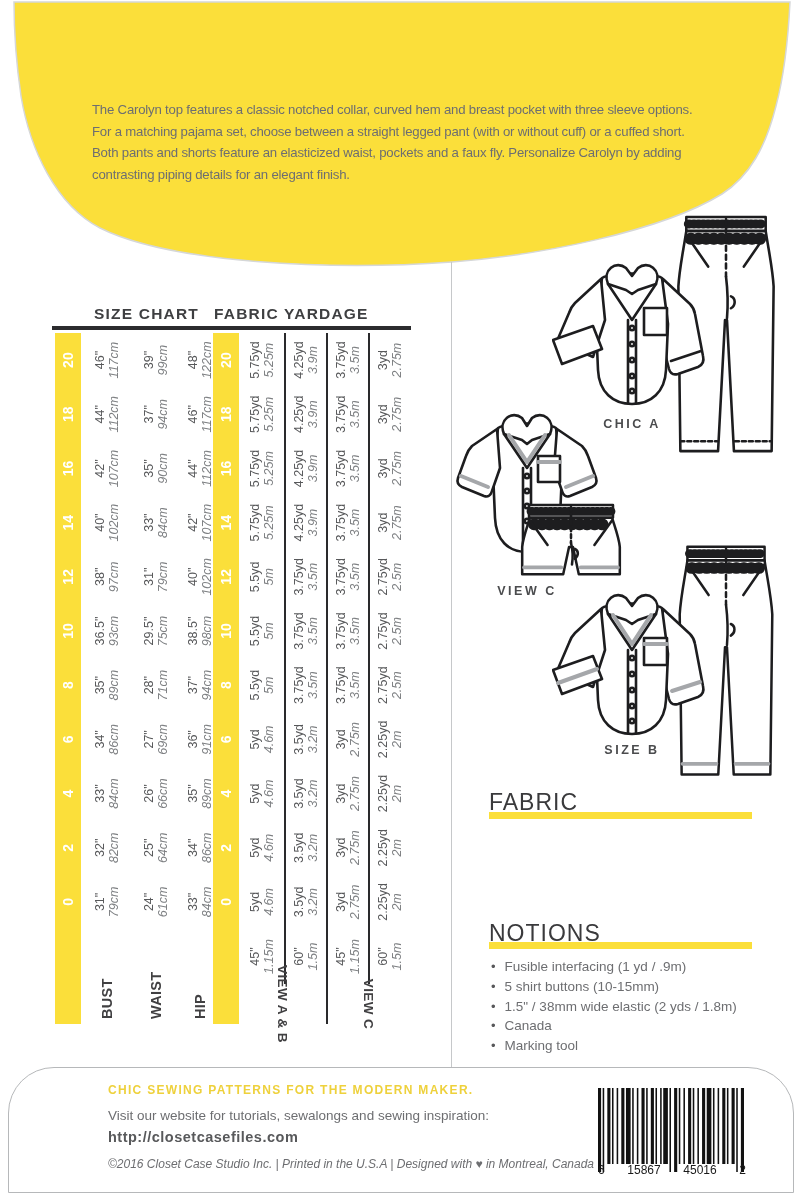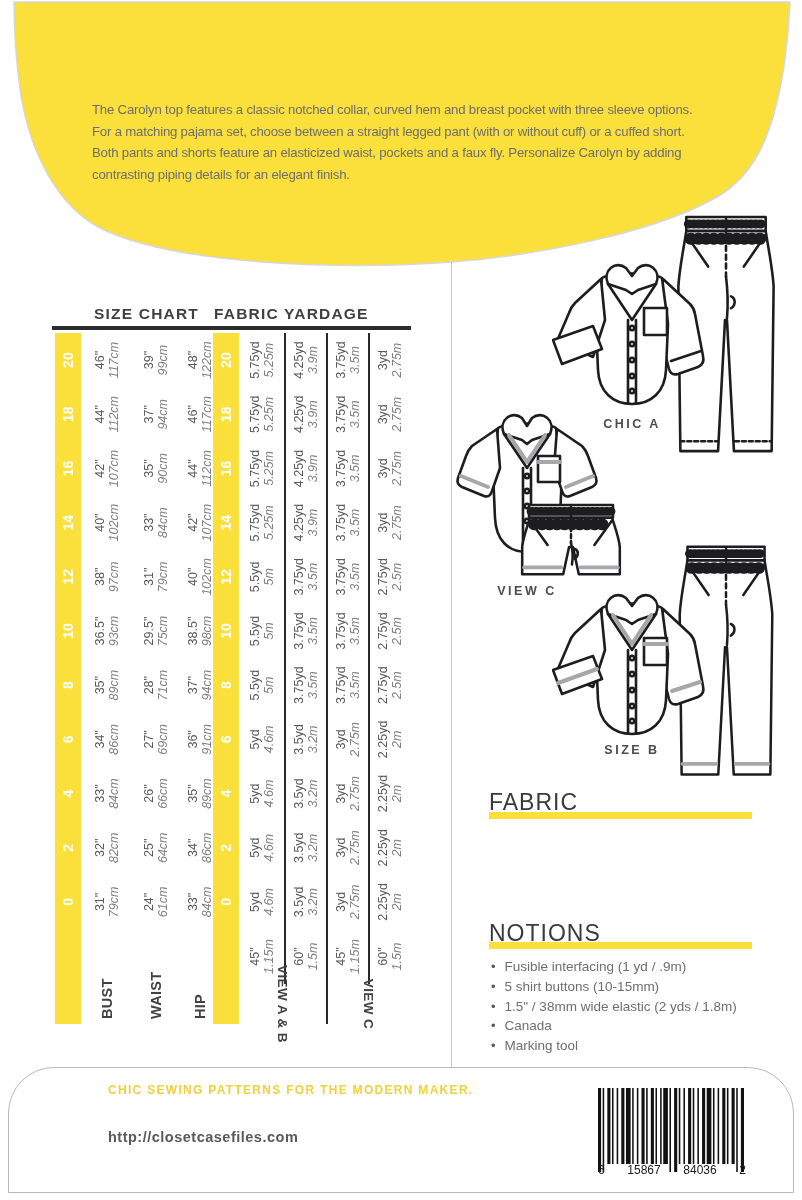--- a/index.html
+++ b/index.html
@@ -589,21 +589,23 @@
         <div class="txt">Canada</div>
       </div>
       <div class="notion-item">
         <div class="dot">•</div>
         <div class="txt">Marking tool</div>
       </div>
     </div>
 
   <div class="footer"></div>
   <div class="tagline">CHIC SEWING PATTERNS FOR THE MODERN MAKER.</div>
+  <div class="visit">Visit our website for tutorials, sewalongs and sewing inspiration:</div>
   <div class="url">http://closetcasefiles.com</div>
+  <div class="copyright">©2016 Closet Case Studio Inc. | Printed in the U.S.A | Designed with ♥ in Montreal, Canada</div>
   <svg class="barcode" id="barcode-svg" width="148" height="84" viewBox="0 0 148 84">
       <rect x="0.00" y="0" width="3.11" height="84" fill="#111"></rect>
       <rect x="4.66" y="0" width="1.55" height="84" fill="#111"></rect>
       <rect x="9.32" y="0" width="3.11" height="76" fill="#111"></rect>
       <rect x="13.98" y="0" width="1.55" height="76" fill="#111"></rect>
       <rect x="18.64" y="0" width="1.55" height="76" fill="#111"></rect>
       <rect x="23.30" y="0" width="3.11" height="76" fill="#111"></rect>
       <rect x="27.96" y="0" width="4.66" height="76" fill="#111"></rect>
       <rect x="34.17" y="0" width="1.55" height="76" fill="#111"></rect>
       <rect x="38.83" y="0" width="1.55" height="76" fill="#111"></rect>
@@ -626,17 +628,17 @@
       <rect x="119.60" y="0" width="1.55" height="76" fill="#111"></rect>
       <rect x="124.26" y="0" width="3.11" height="76" fill="#111"></rect>
       <rect x="128.91" y="0" width="1.55" height="76" fill="#111"></rect>
       <rect x="133.57" y="0" width="3.11" height="76" fill="#111"></rect>
       <rect x="138.23" y="0" width="1.55" height="84" fill="#111"></rect>
       <rect x="142.89" y="0" width="3.11" height="84" fill="#111"></rect>
     </svg>
   <div class="barcode-digits" id="barcode-digits">
       <span>6</span>
       <span>15867</span>
-      <span>84036</span>
+      <span>45016</span>
       <span>2</span>
     </div>
 
 </div>
 
 </body></html>

